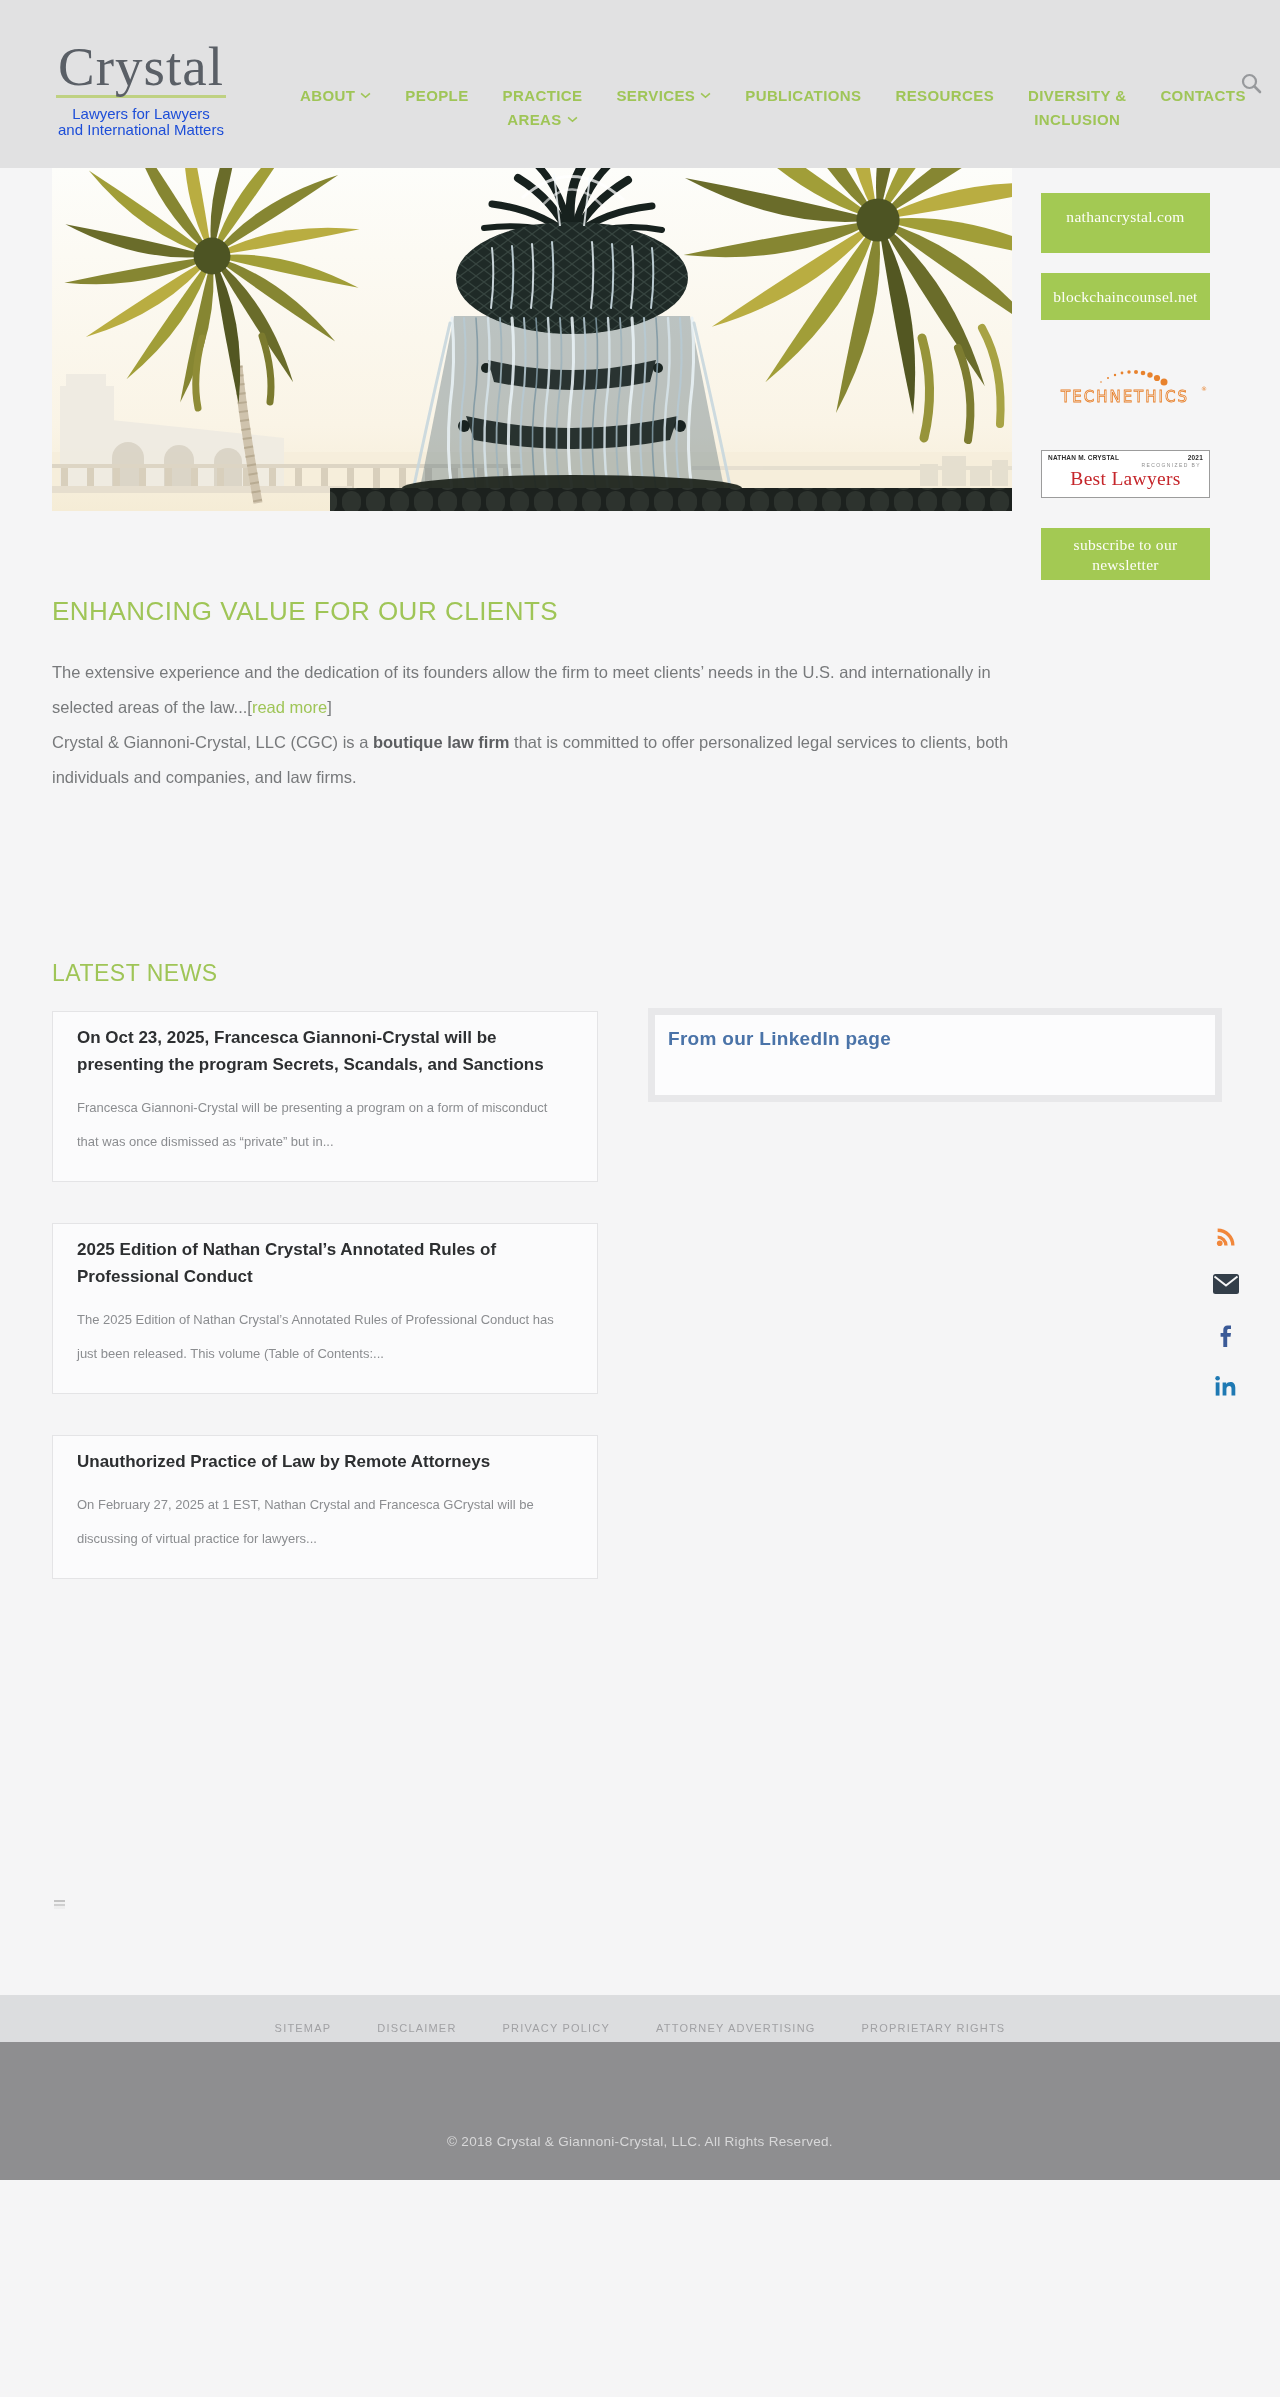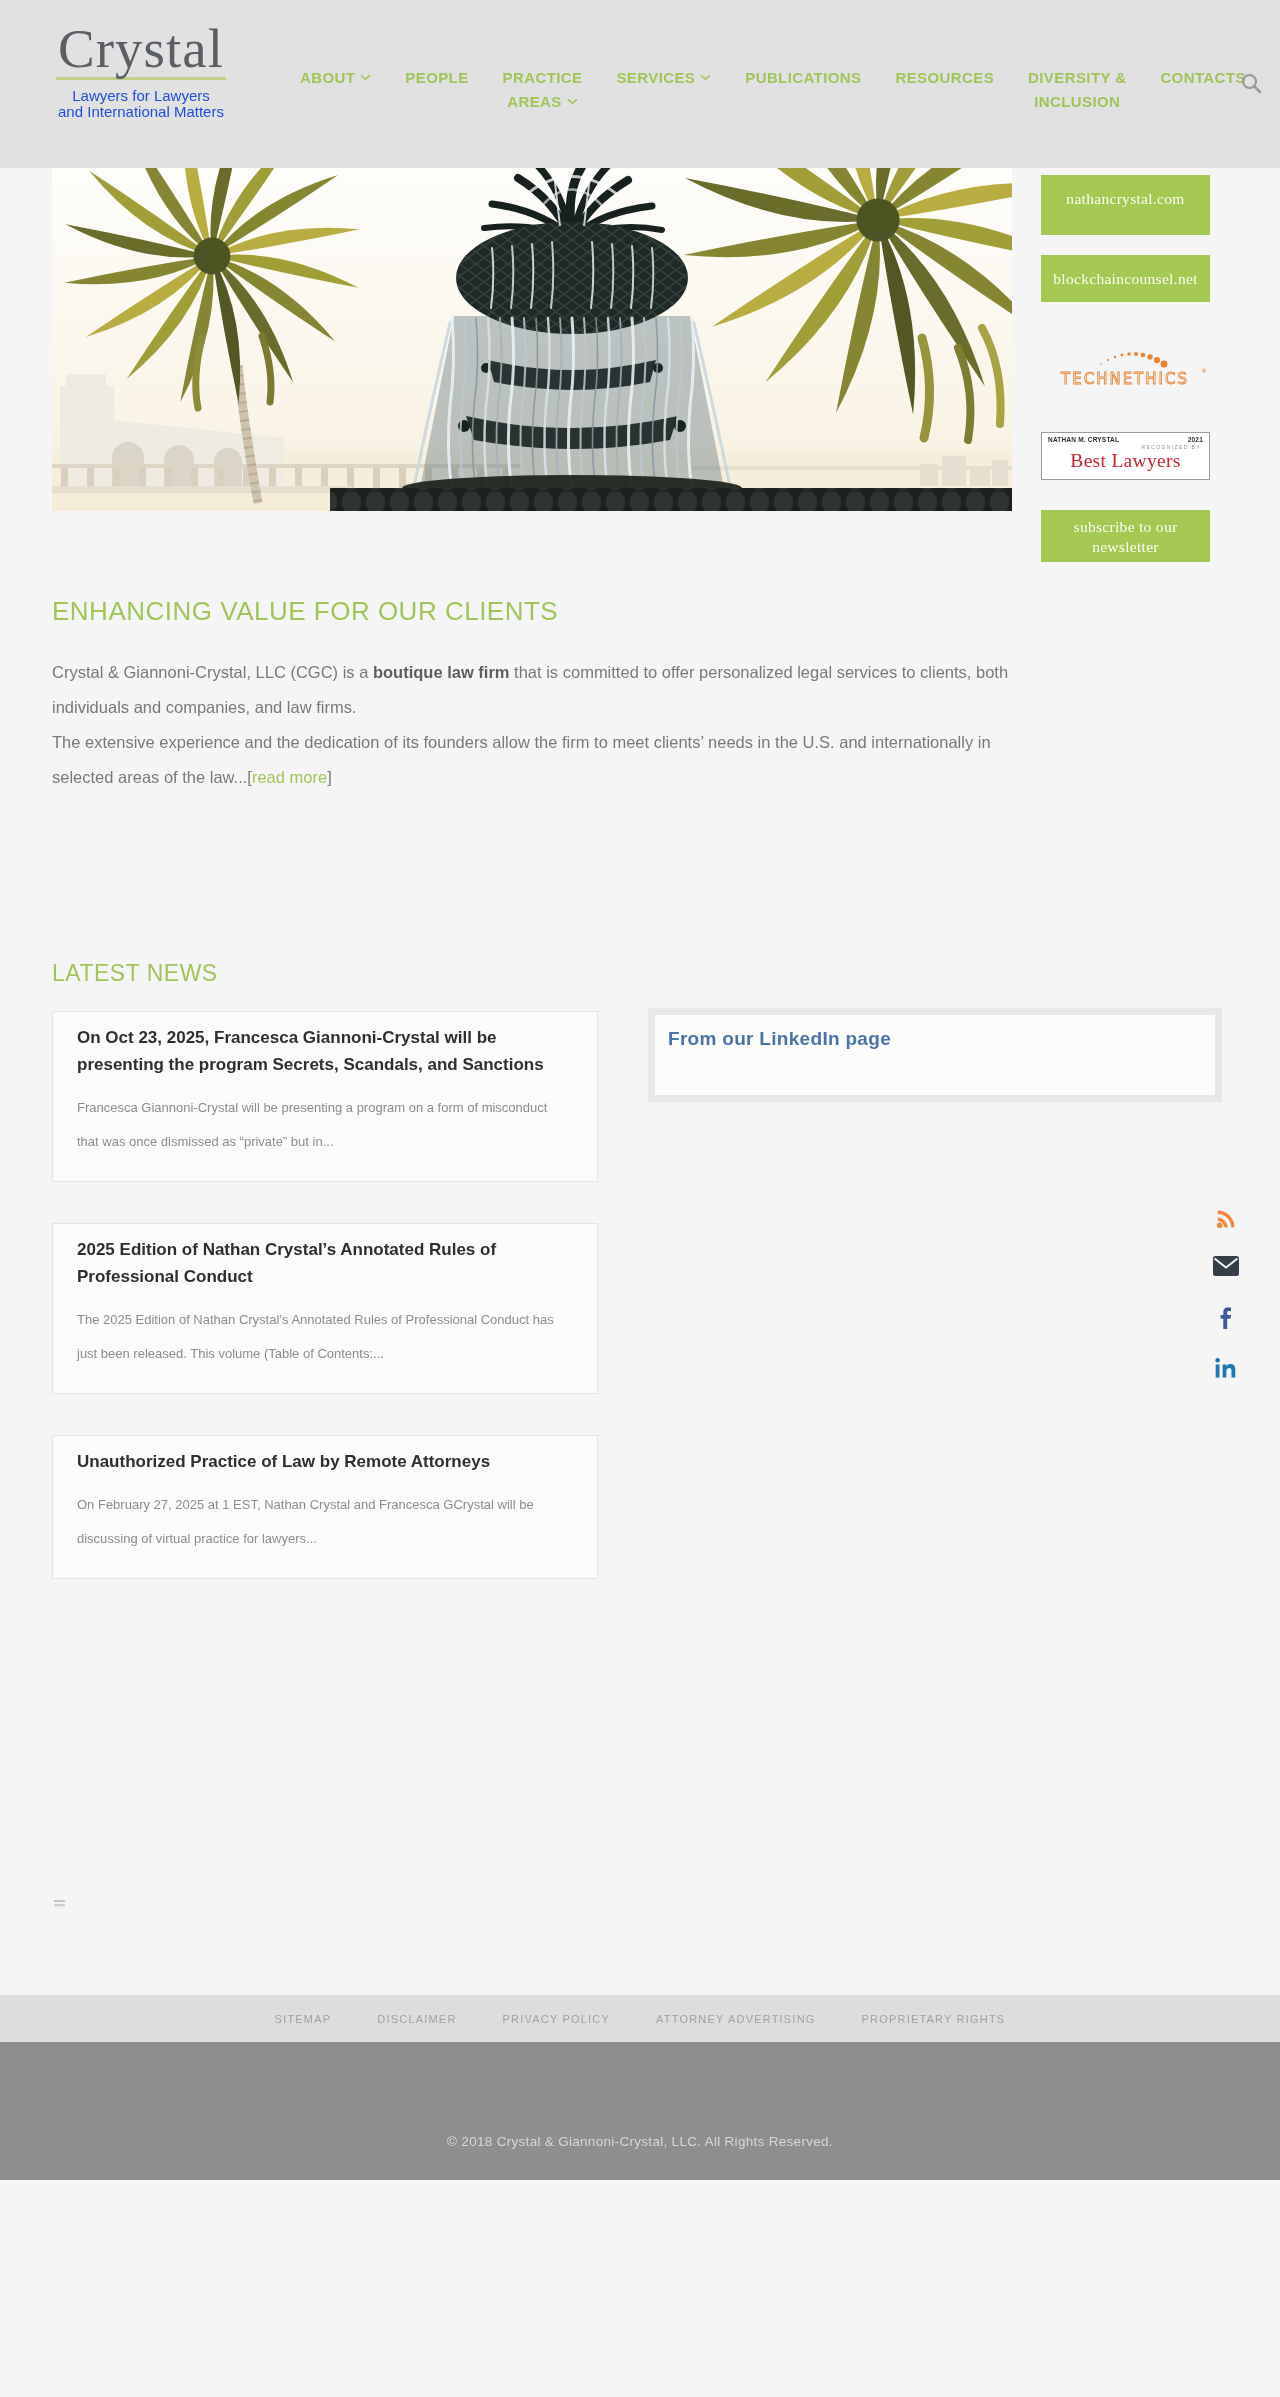--- a/index.html
+++ b/index.html
@@ -1,18 +1,18 @@
 <!DOCTYPE html>
 <html><head>
 <meta charset="utf-8">
 <style>
   html,body{margin:0;padding:0;background:#f5f5f6;}
   .page{position:relative;width:1280px;height:2397px;background:#f5f5f6;overflow:hidden;
         font-family:"Liberation Sans",sans-serif;}
-  a{text-decoration:none;}
+  a{text-decoration:none;margin-top:18px;}
 
   
   .header{position:absolute;left:0;top:0;width:1280px;height:168px;background:#e1e1e2;}
   .logo{position:absolute;left:55px;top:24px;width:172px;text-align:center;}
   .logo-title{font-family:"Liberation Serif",serif;font-size:55px;line-height:50px;color:#5a5f66;letter-spacing:1px;}
   .logo-rule{width:170px;height:3px;background:#bfd182;margin:3px auto 8px auto;}
   .logo-tag{font-family:Liberation Sans, sans-serif;font-size:15px;line-height:16px;color:#1d4ed8;white-space:nowrap;}
   .nav{position:absolute;left:300px;top:66px;display:flex;align-items:flex-start;gap:34px;}
   .nav-item{display:block;color:#9fc557;font-size:15px;font-weight:700;letter-spacing:.4px;line-height:24px;text-align:center;}
   .nav-line{display:block;white-space:nowrap;}
@@ -322,22 +322,22 @@
     </a>
 
     <a class="side-btn btn3">
       <span class="nav-line">subscribe to our</span>
       <span class="nav-line">newsletter</span>
     </a>
   </div>
 
   <div class="intro">
     <h1>ENHANCING VALUE FOR OUR CLIENTS</h1>
+    <p><span>The extensive experience and the dedication of its founders allow the firm to meet clients’ needs in the U.S. and internationally in selected areas of the law...[</span><a class="readmore">read more</a><span>]</span></p>
     <p><span>Crystal &amp; Giannoni-Crystal, LLC (CGC) is a </span><span class="b">boutique law firm</span><span> that is committed to offer personalized legal services to clients, both individuals and companies, and law firms.</span></p>
-    <p><span>The extensive experience and the dedication of its founders allow the firm to meet clients’ needs in the U.S. and internationally in selected areas of the law...[</span><a class="readmore">read more</a><span>]</span></p>
   </div>
 
   <div class="news">
     <h2>LATEST NEWS</h2>
 
     <div class="card">
       <div class="card-title">On Oct 23, 2025, Francesca Giannoni-Crystal will be presenting the program Secrets, Scandals, and Sanctions</div>
       <div class="card-body">Francesca Giannoni-Crystal will be presenting a program on a form of misconduct that was once dismissed as “private” but in...</div>
     </div>
 

